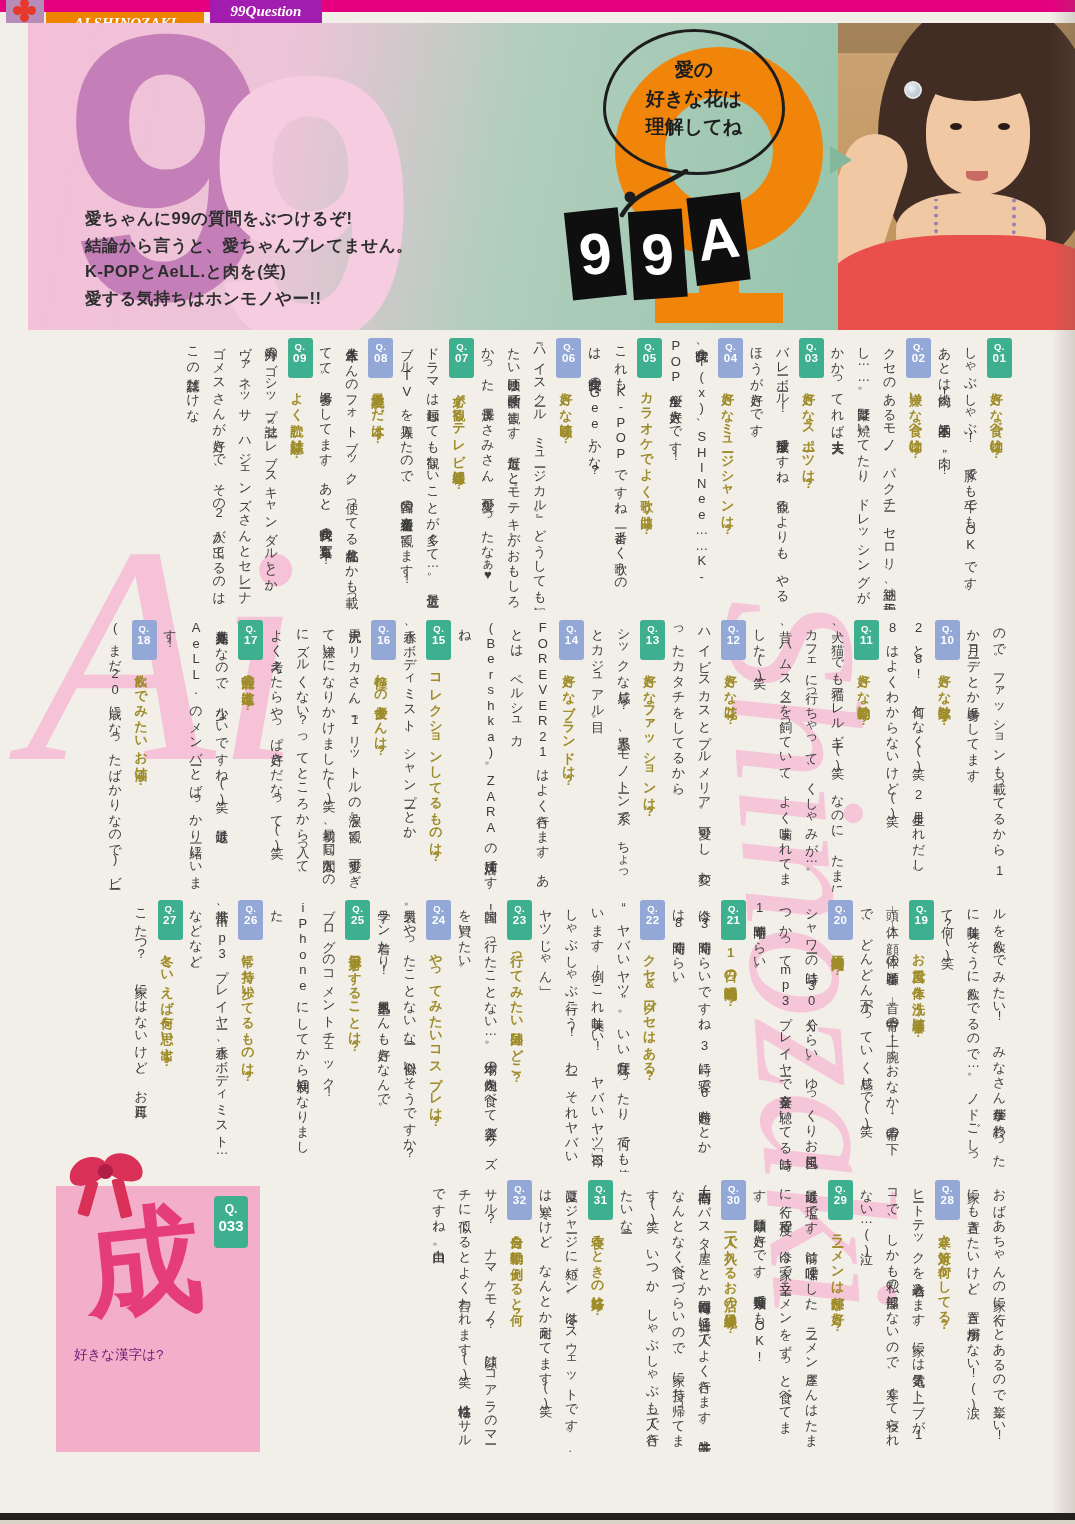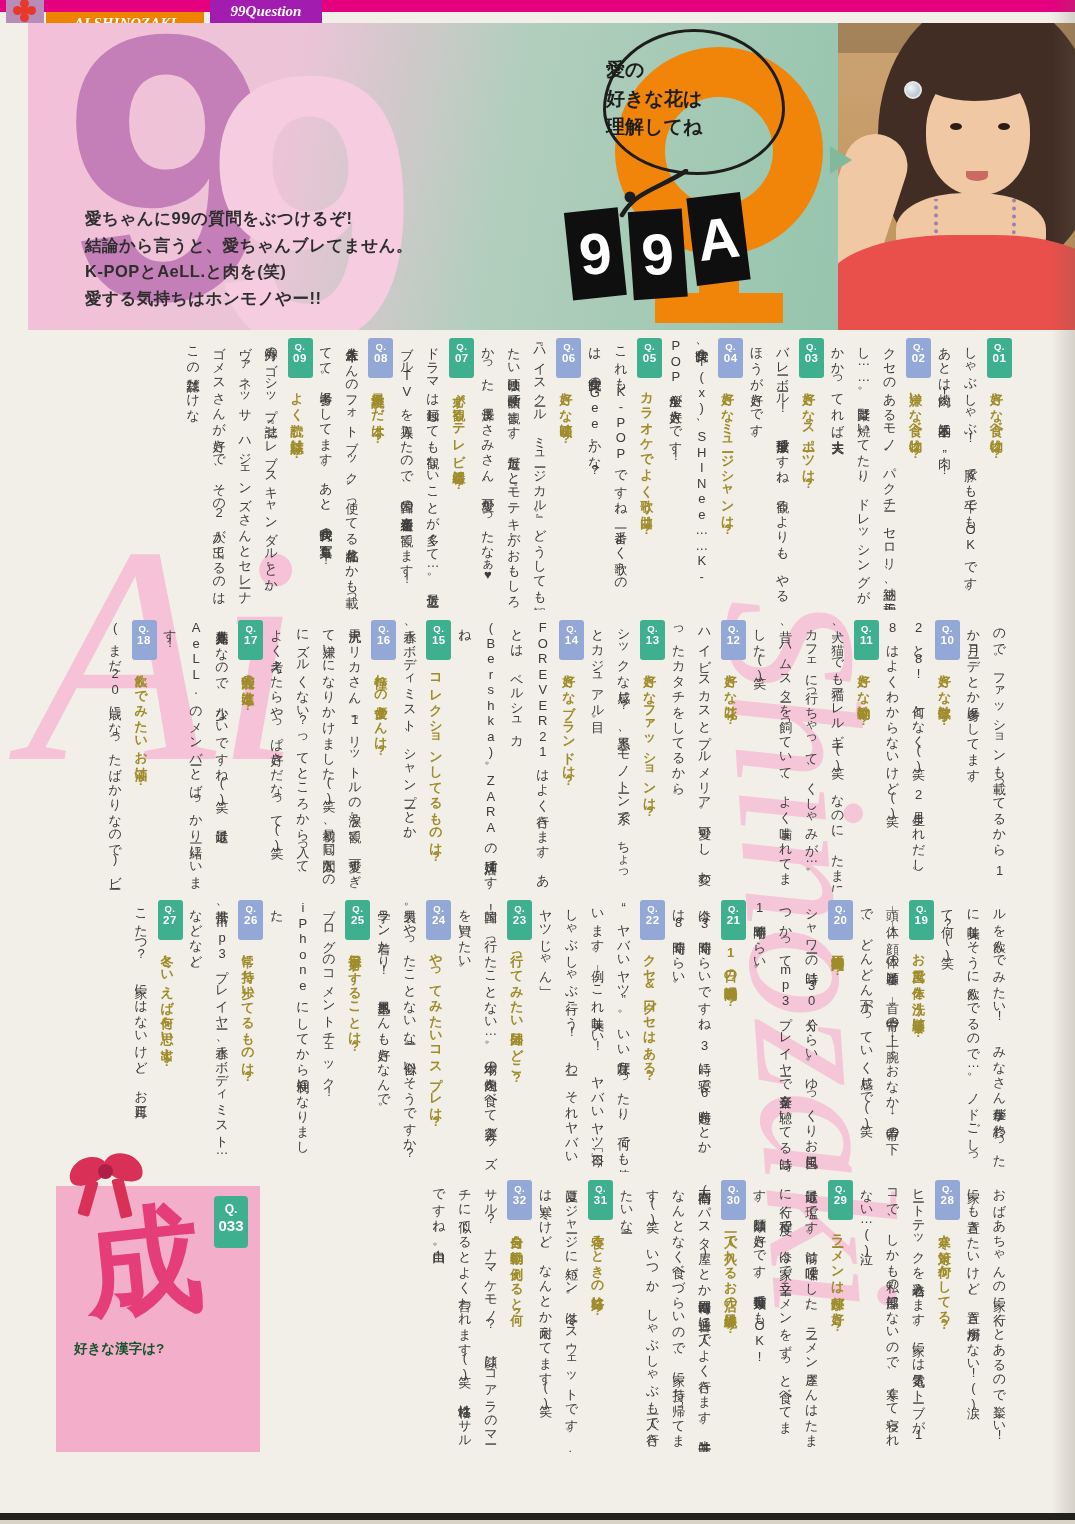--- a/index.html
+++ b/index.html
@@ -32,21 +32,21 @@
   .title-jp .arrows { font-size:26px; font-weight:900; letter-spacing:-3px; vertical-align:6px; margin-right:8px; }
   .title-jp .tjp { font-size:33px; font-weight:900; letter-spacing:1px; }
   .intro { position:absolute; left:57px; top:182px; z-index:3; font-size:16.5px; font-weight:600;
     color:#2e2e2e; line-height:1.62; letter-spacing:.5px; }
   .big-q { position:absolute; right:0; top:16px; width:235px; height:291px; z-index:2; }
   .bq-ring { position:absolute; left:12px; top:8px; width:208px; height:208px; border:50px solid #f0850a; border-radius:50%; }
   .bq-stem { position:absolute; left:96px; top:190px; width:40px; height:68px; background:#f0850a; }
   .bq-bar  { position:absolute; left:52px; top:254px; width:128px; height:30px; background:#f0850a; }
   .bubble { position:absolute; left:575px; top:6px; width:182px; height:146px; z-index:4;
     border:3.5px solid #1d1d1d; border-radius:50% 50% 48% 52% / 55% 55% 45% 45%;
-    text-align:left; padding-top:24px; font-size:19px; font-weight:600; color:#1d1d1d; line-height:1.5; }
+    text-align:center; padding-top:24px; font-size:19px; font-weight:600; color:#1d1d1d; line-height:1.5; }
   .bubble-tail { position:absolute; left:588px; top:146px; z-index:4; }
   .answer-badge { position:absolute; left:540px; top:180px; z-index:4; transform:rotate(-6deg); }
   .badge-cell { display:inline-block; width:54px; height:88px; background:#0f0f0f; color:#fff;
     font-size:58px; font-weight:800; text-align:center; line-height:88px; margin-right:8px; }
   .badge-cell:nth-child(2) { transform:translateY(7px) rotate(2deg); }
   .badge-cell:nth-child(3) { transform:translateY(-2px) rotate(-1deg); }
   .green-arrow { position:absolute; left:830px; top:146px; width:0; height:0; z-index:5;
     border-top:14px solid transparent; border-bottom:14px solid transparent; border-left:22px solid #84b89d; }
   
   .photo { position:absolute; left:838px; top:23px; width:237px; height:307px; overflow:hidden;
@@ -88,21 +88,21 @@
   .qtext { color:#9f8c2a; font-weight:700; }
   .atext { color:#3c3c3c; }
   
   .kanji-box { position:absolute; left:56px; top:1186px; width:204px; height:266px; background:#f3aec9; z-index:2; }
   .q033-label { position:absolute; right:12px; top:10px; width:34px; height:52px; background:#3fb08f;
     border-radius:4px; color:#fff; text-align:center; font-weight:700; padding-top:7px; }
   .q033-label .qmark { display:block; font-size:12px; line-height:1.1; }
   .q033-label .qnum { display:block; font-size:15px; line-height:1.3; }
   .kanji-glyph { position:absolute; left:28px; top:6px; font-size:118px; color:#e53d78;
     transform:rotate(-6deg); font-weight:700; line-height:1.2; }
-  .kanji-q { position:absolute; left:18px; top:154px; color:#14532d; font-weight:700; font-size:13.5px; }
+  .kanji-q { position:absolute; left:18px; top:160px; color:#701a75; font-weight:400; font-size:13.5px; }
   .kanji-a { position:absolute; left:18px; top:178px; width:172px; font-size:10.8px; line-height:1.72; color:#4c4c4c; }
   
   .ribbon { position:absolute; left:52px; top:1150px; width:120px; height:70px; z-index:3; }
   .ribbon div { position:absolute; background:#d93058; }
   .loop-l { left:16px; top:8px; width:40px; height:26px; border-radius:50%/60% 60% 40% 40%; transform:rotate(-24deg); }
   .loop-r { left:52px; top:4px; width:40px; height:26px; border-radius:50%/60% 60% 40% 40%; transform:rotate(20deg); }
   .knot { left:46px; top:14px; width:15px; height:15px; background:#b01e46 !important; border-radius:50%; }
   .tail-l { left:30px; top:30px; width:12px; height:36px; transform:rotate(16deg); border-radius:2px; }
   .tail-r { left:64px; top:28px; width:12px; height:40px; transform:rotate(-14deg); border-radius:2px; }
   

